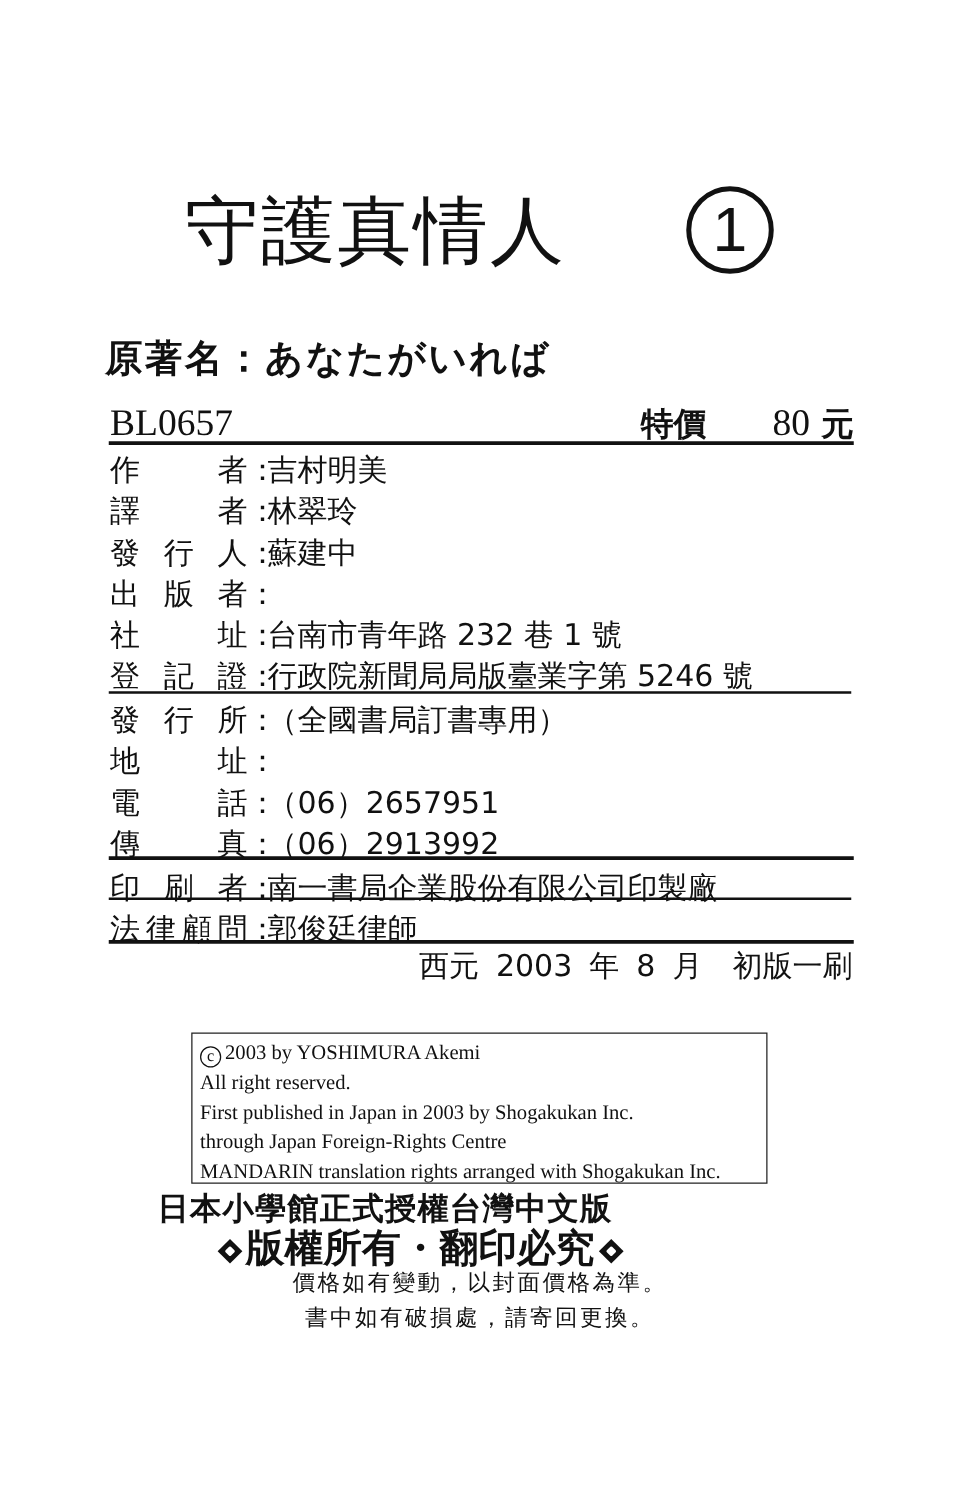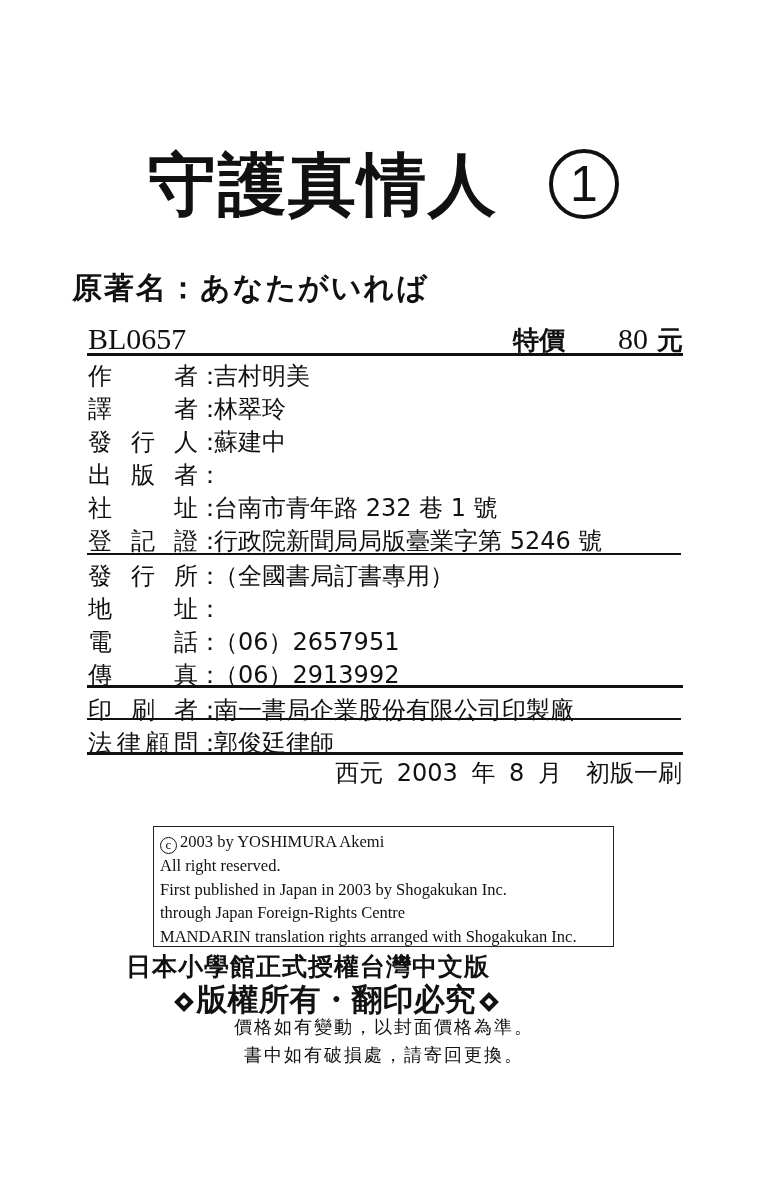--- a/index.html
+++ b/index.html
@@ -13,42 +13,42 @@
       position: relative;
       overflow: hidden;
       color: #111111;
       font-family: "DejaVu Sans", sans-serif;
     }
     .abs { position: absolute; }
 
     .title {
       left: 148px;
       top: 150px;
-      font-size: 68px;
-      font-weight: bold;
+      font-size: 59px;
+      font-weight: normal;
       letter-spacing: 2px;
       line-height: 70px;
       white-space: nowrap;
     }
     .vol {
       left: 549px;
       top: 149px;
       width: 70px;
       height: 70px;
       border: 4px solid #111;
       border-radius: 50%;
       box-sizing: border-box;
       text-align: center;
       font-size: 50px;
       line-height: 62px;
       font-family: "Liberation Sans", sans-serif;
     }
 
     .orig {
-      left: 72px;
+      left: 84px;
       top: 268px;
       font-size: 30px;
       font-weight: bold;
       letter-spacing: 2px;
       white-space: nowrap;
       line-height: 40px;
     }
 
     .code {
       left: 88px;

